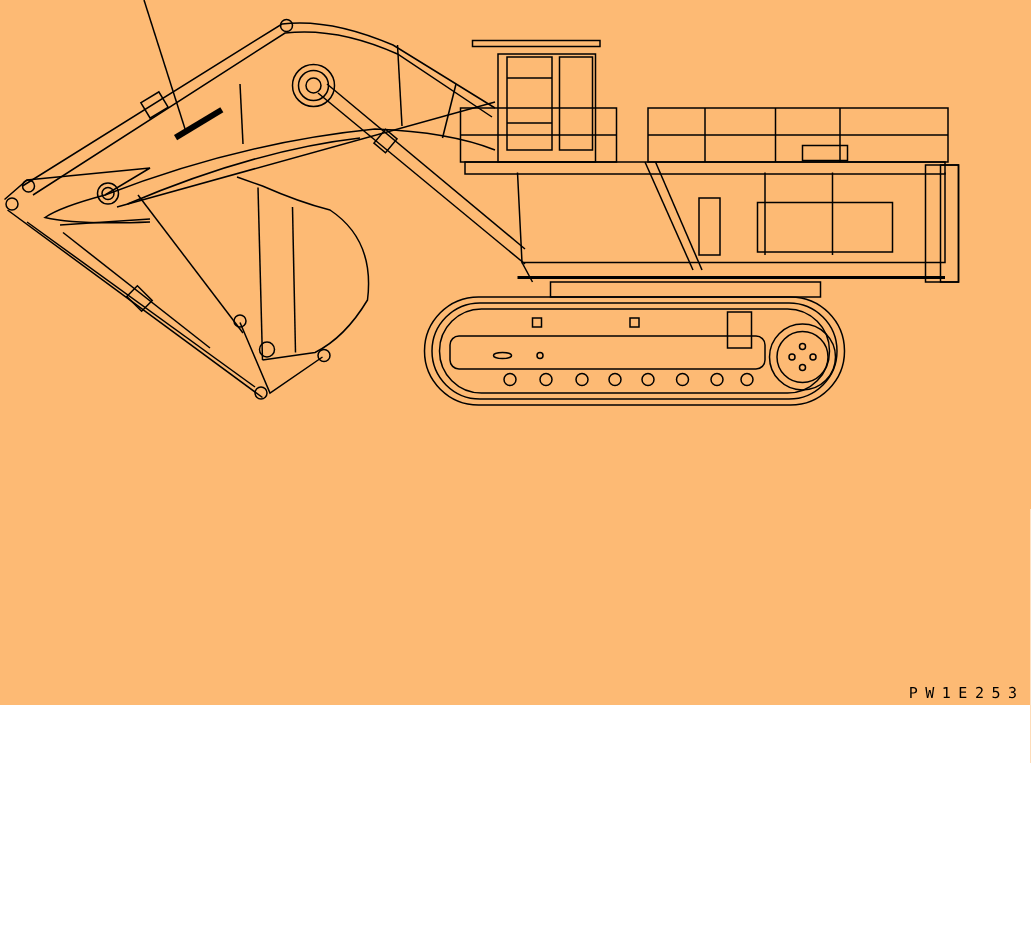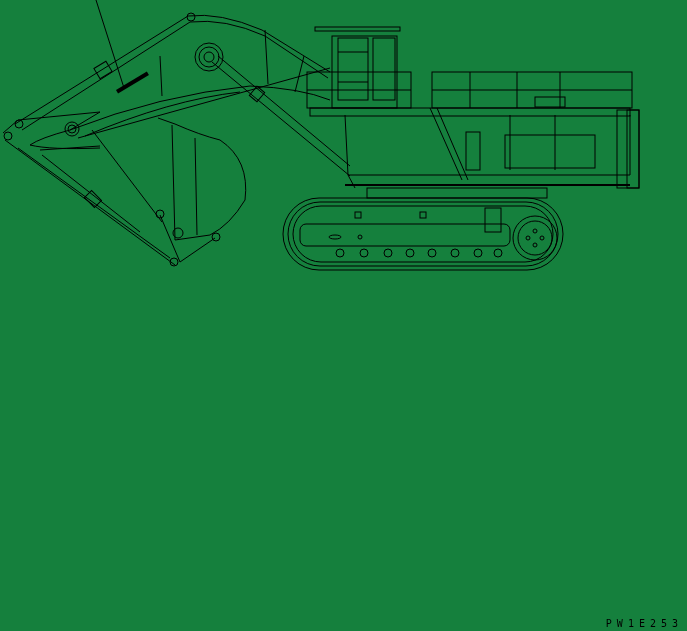--- a/index.html
+++ b/index.html
@@ -1,16 +1,16 @@
 <!DOCTYPE html>
 <html><head>
 <meta charset="utf-8">
 <style>
   html,body{margin:0;padding:0;background:#fff;}
-  .canvas{position:relative;width:687px;height:631px;background:#15803d;overflow:hidden;text-decoration:underline;}
+  .canvas{position:relative;width:687px;height:470px;background:#fdba74;overflow:hidden;text-decoration:underline;}
   svg{position:absolute;left:0;top:0;}
   .ln{fill:none;stroke:#000;stroke-width:1;}
   .lt{fill:none;stroke:#000;stroke-width:2;}
   .fb{fill:#000;}
   .code{position:absolute;right:4px;bottom:2px;font-family:"DejaVu Sans Mono",monospace;font-size:10px;letter-spacing:5px;color:#000;}
 </style>
 </head>
 <body>
 
 <div class="canvas">

